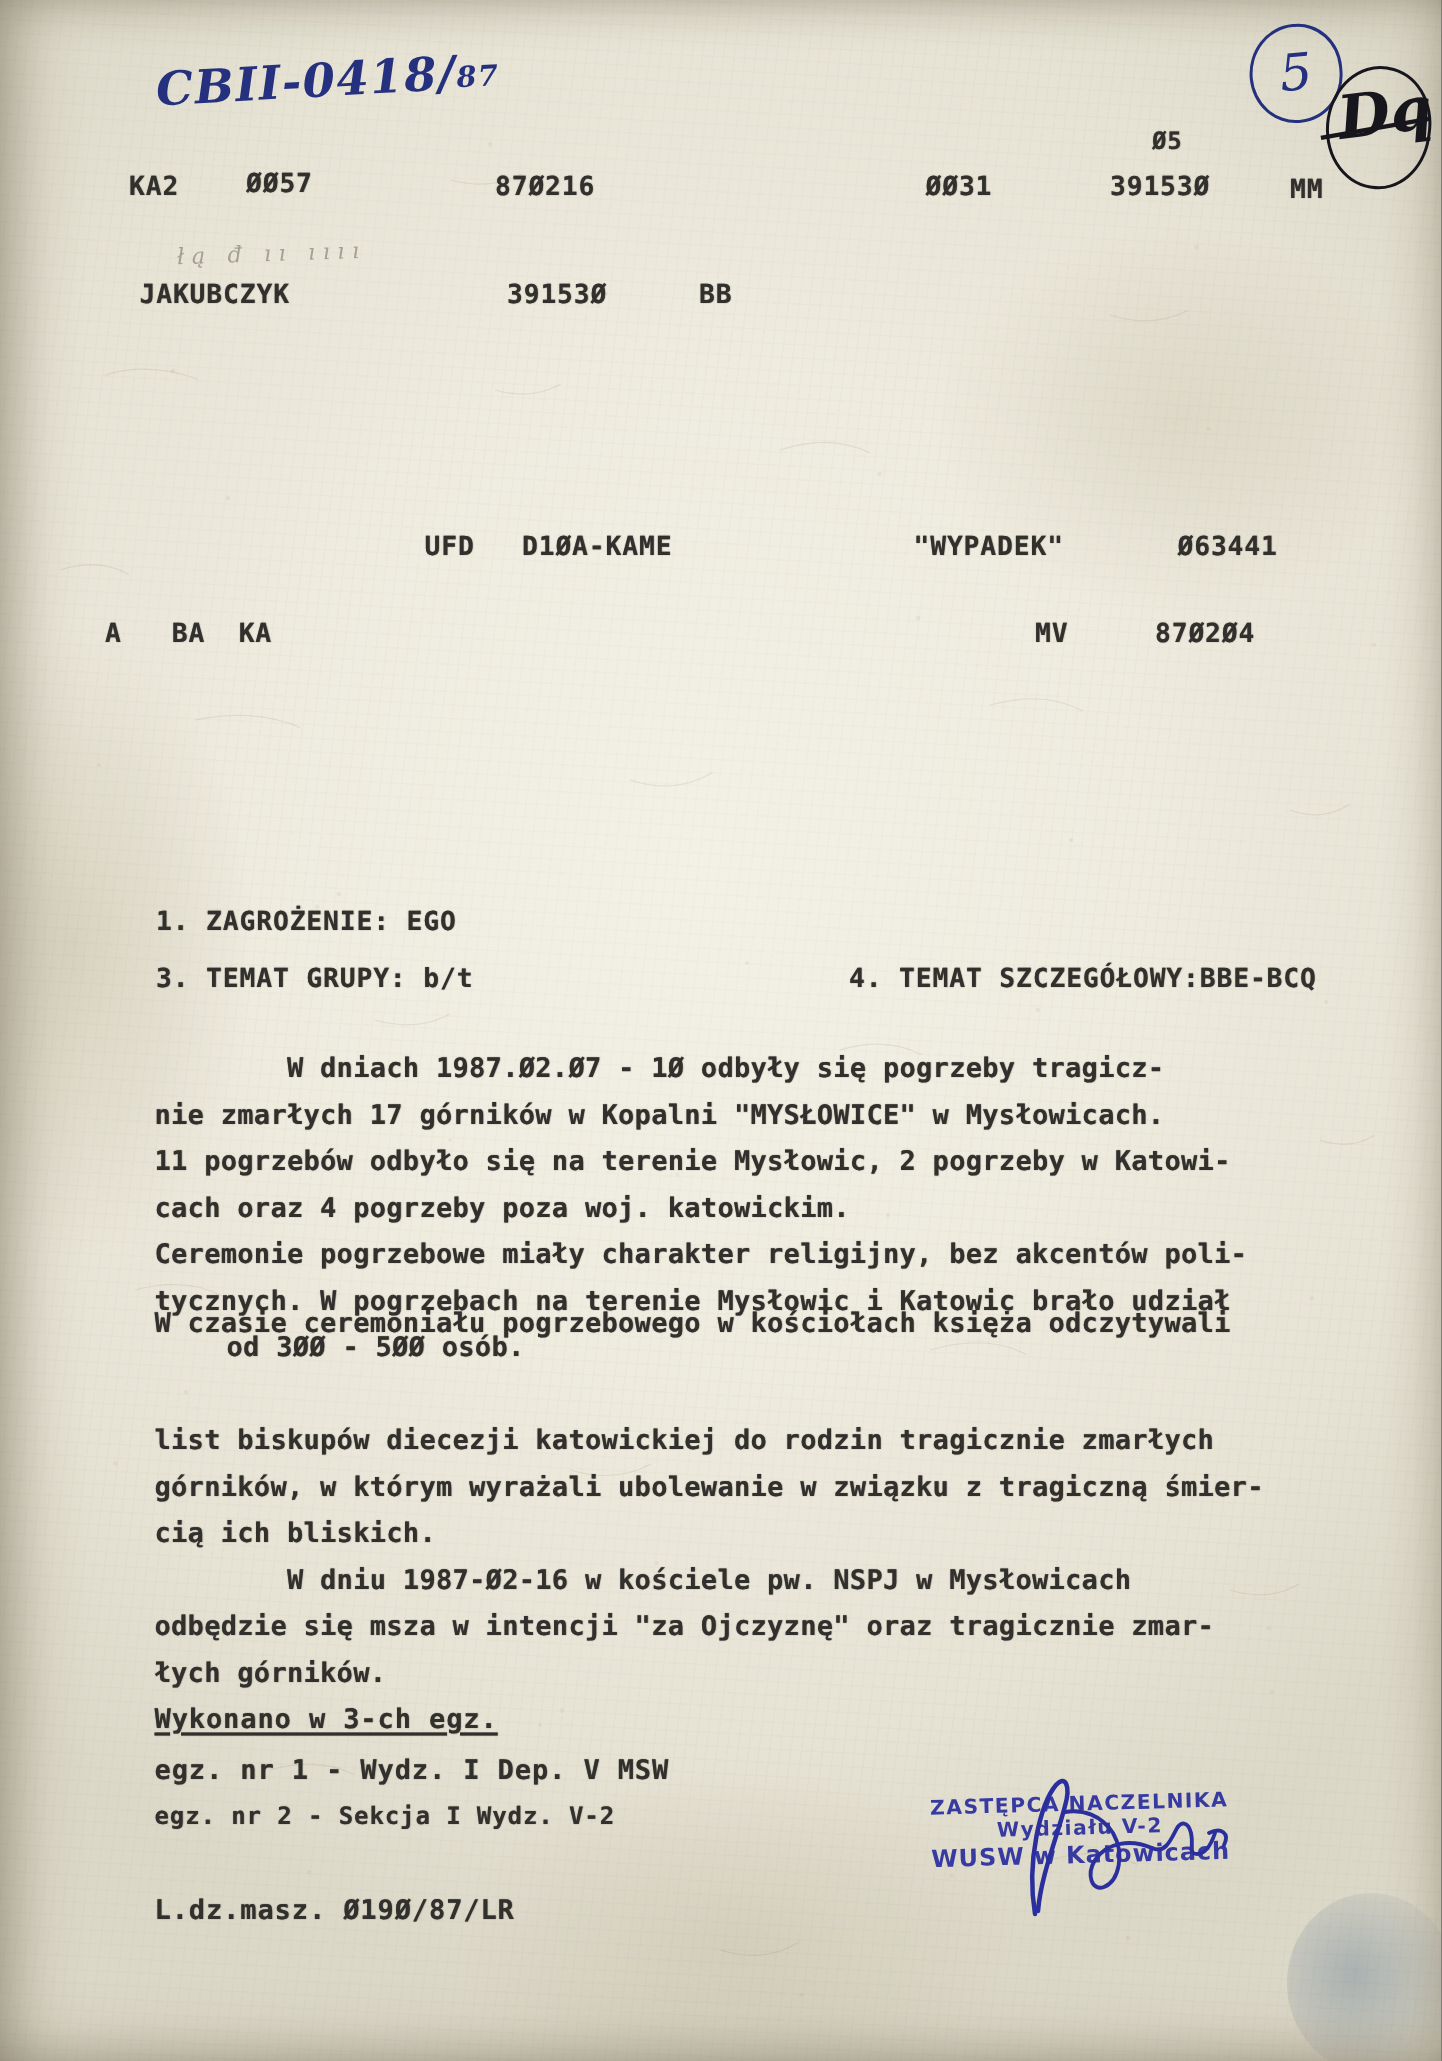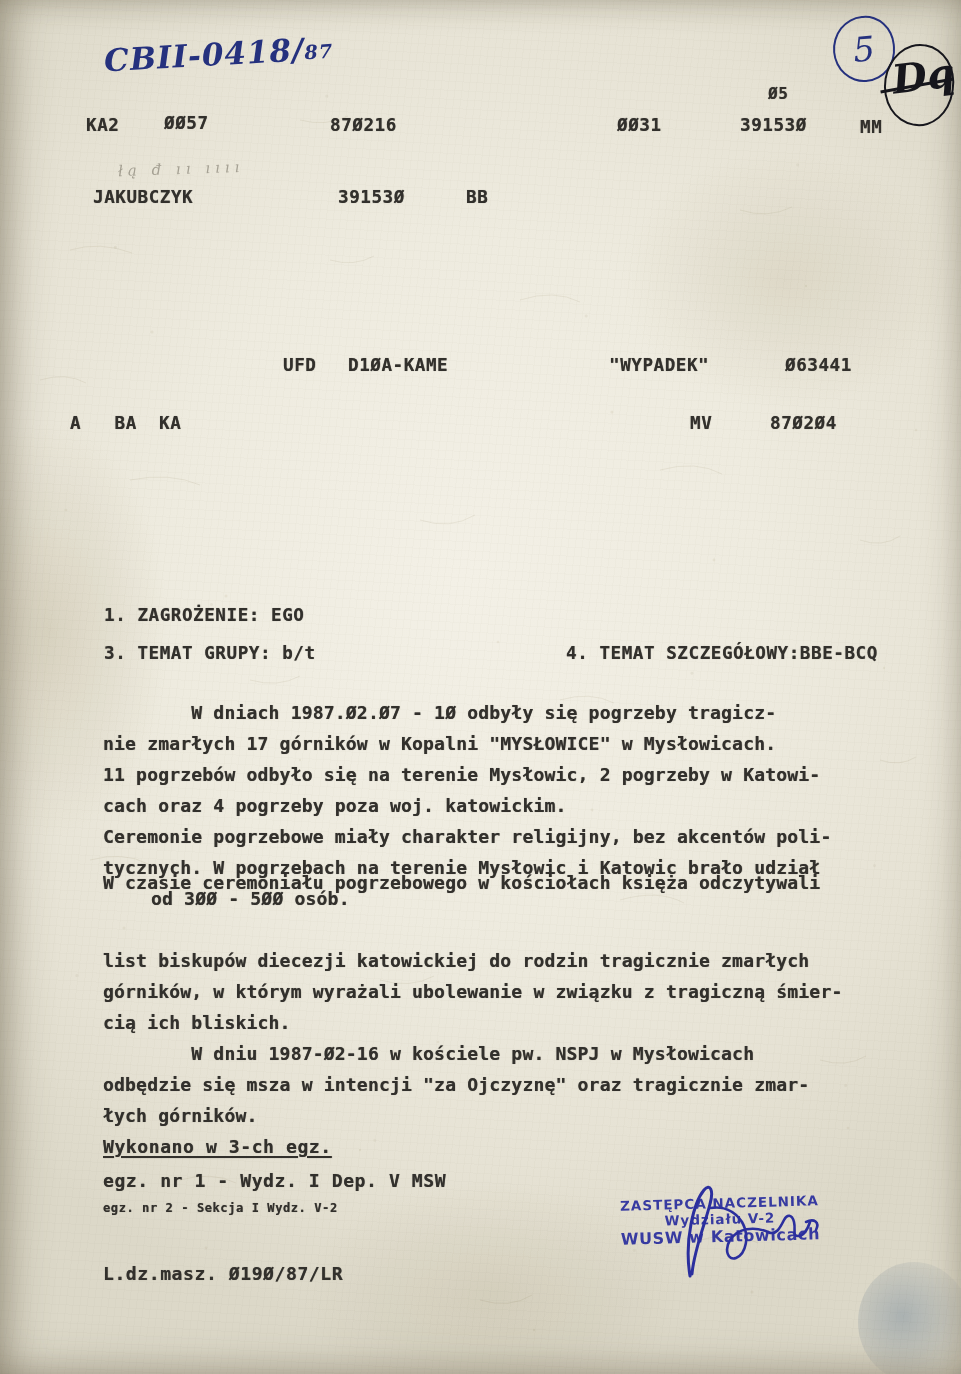--- a/index.html
+++ b/index.html
@@ -217,21 +217,21 @@
     <div class="tt" style="left:103px;top:981px;">górników, w którym wyrażali ubolewanie w związku z tragiczną śmier-</div>
     <div class="tt" style="left:103px;top:1012px;">cią ich bliskich.</div>
 
     <div class="tt" style="left:103px;top:1043px;">        W dniu 1987-Ø2-16 w kościele pw. NSPJ w Mysłowicach</div>
     <div class="tt" style="left:103px;top:1074px;">odbędzie się msza w intencji "za Ojczyznę" oraz tragicznie zmar-</div>
     <div class="tt" style="left:103px;top:1105px;">łych górników.</div>
   </div>
 
   <div class="tt ul body" style="left:103px;top:1136px;font-size:18px;">Wykonano w 3-ch egz.</div>
   <div class="tt body" style="left:103px;top:1170px;font-size:18px;">egz. nr 1 - Wydz. I Dep. V MSW</div>
-  <div class="tt body" style="left:103px;top:1201px;font-size:12px;">egz. nr 2 - Sekcja I Wydz. V-2</div>
+  <div class="tt body" style="left:103px;top:1201px;font-size:16px;">egz. nr 2 - Sekcja I Wydz. V-2</div>
   <div class="tt body" style="left:103px;top:1263px;font-size:18px;">L.dz.masz. Ø19Ø/87/LR</div>
 
   <div class="stamp" style="left:620px;top:1196px;width:200px;">
     <div class="ln l1">ZASTĘPCA NACZELNIKA</div>
     <div class="ln l2">Wydziału V-2</div>
     <div class="ln l3">WUSW w Katowicach</div>
   </div>
   <svg class="sig" style="left:650px;top:1178px;" width="190" height="110" viewBox="0 0 190 110">
     <g stroke="#2b2f9e" fill="none" stroke-width="2.6" stroke-linecap="round">
       <path d="M40 98 C 34 62, 44 24, 54 12 C 60 5, 64 12, 60 26 C 55 46, 44 72, 42 96" stroke-width="3"></path>

